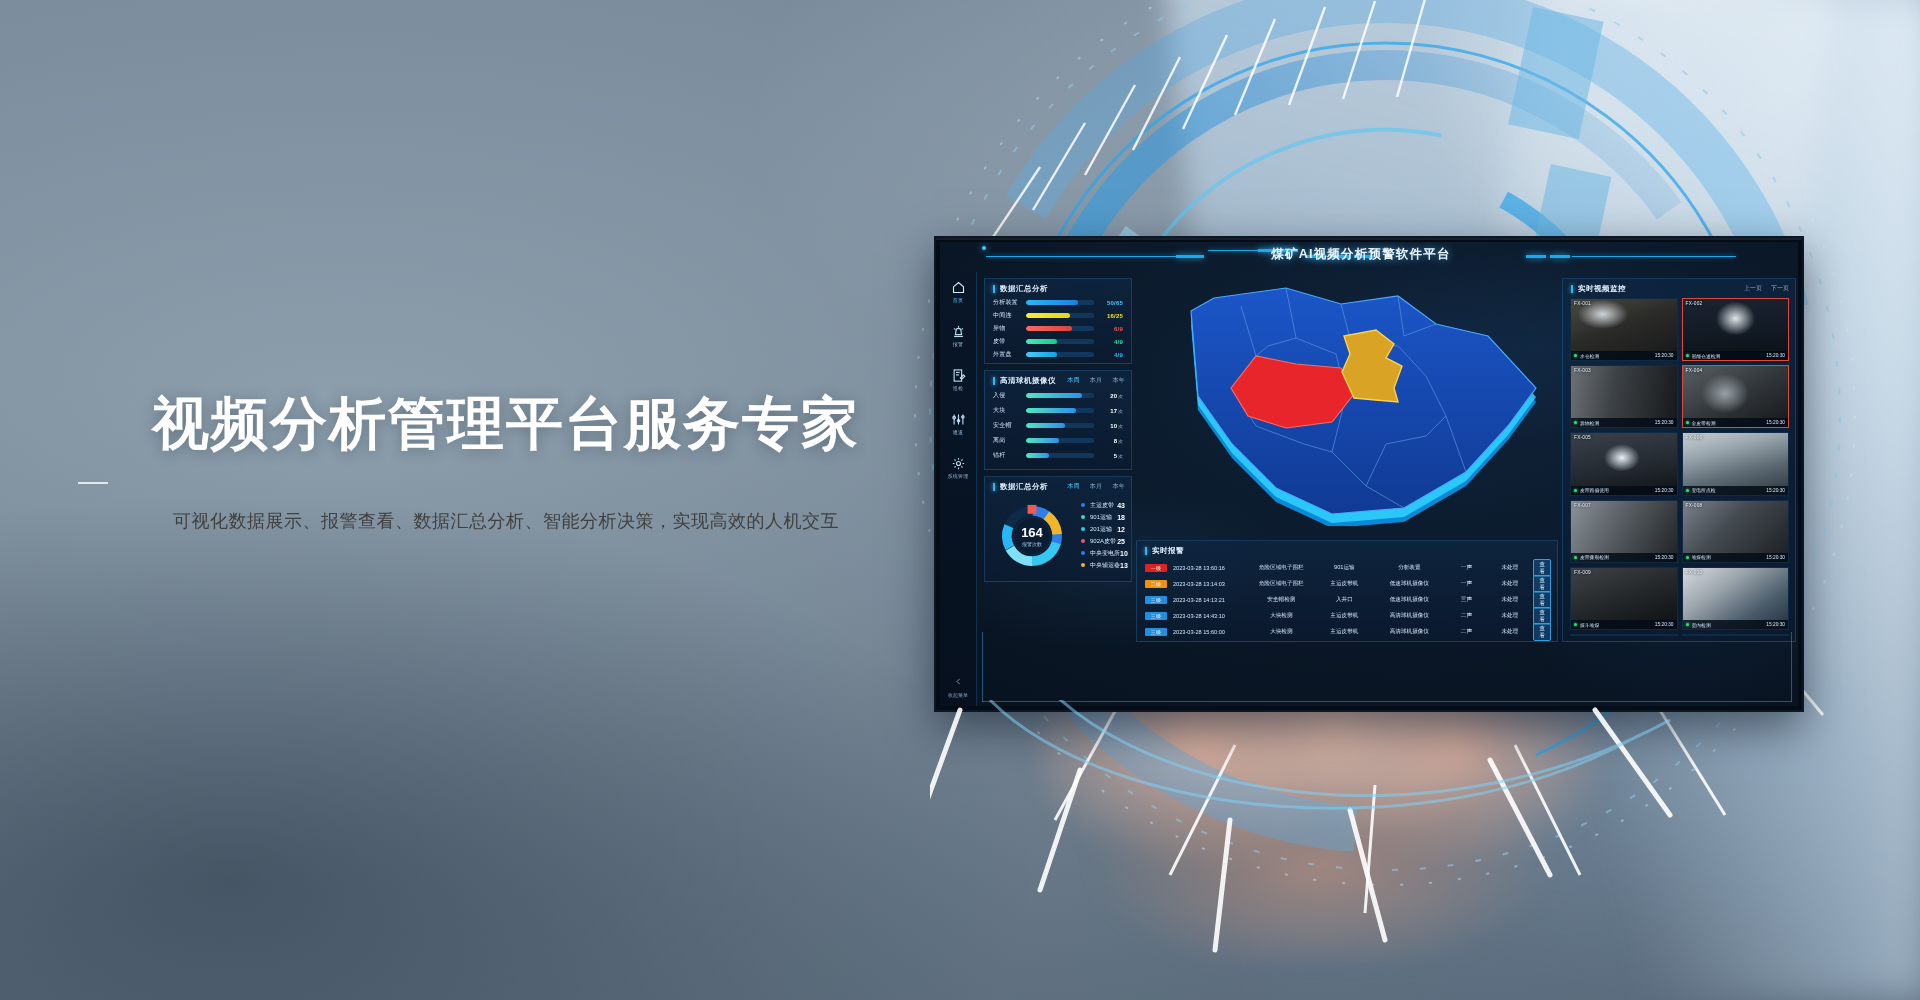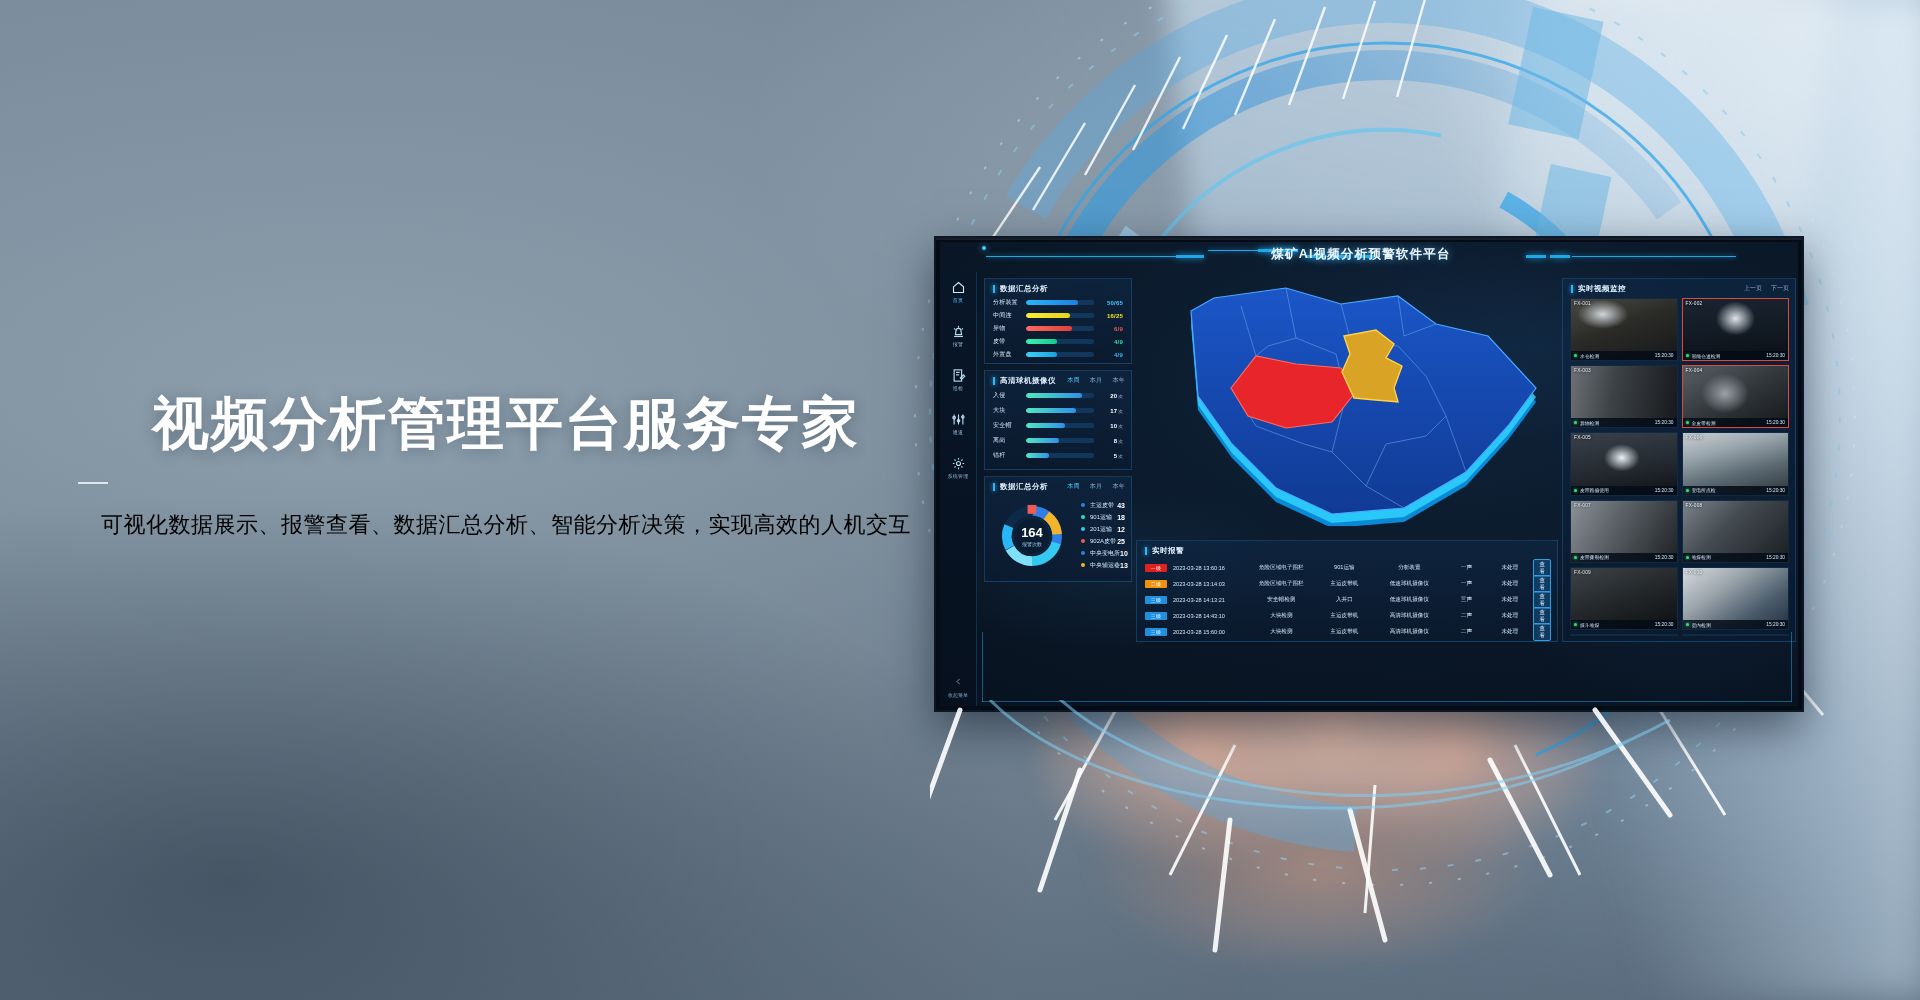--- a/index.html
+++ b/index.html
@@ -70,21 +70,21 @@
     letter-spacing:2px;text-shadow:0 2px 14px rgba(30,45,60,.35);
   }
   .copy .en{
     margin:18px 0 0 0;font-size:21px;letter-spacing:.6px;color:#eef4f8;
     font-weight:normal;opacity:.96;
   }
   .copy .rule{
     width:30px;height:2px;background:#e8eff4;margin:26px 0 24px 2px;opacity:.9;
   }
   .copy .desc{
-    margin:0;font-size:22px;color:#000000;letter-spacing:.5px;line-height:1.5;font-family:Liberation Serif, serif;
+    margin:0;font-size:18px;color:#404040;letter-spacing:.5px;line-height:1.5;font-family:Liberation Serif, serif;
   }
 
   
   .monitor{
     position:absolute;left:934px;top:236px;width:866px;height:472px;
     background:#060c16;
     border:2px solid #0b1726;
     box-shadow:0 16px 42px rgba(14,26,40,.55), 0 2px 0 rgba(255,255,255,.08) inset;
   }
   .screen{

